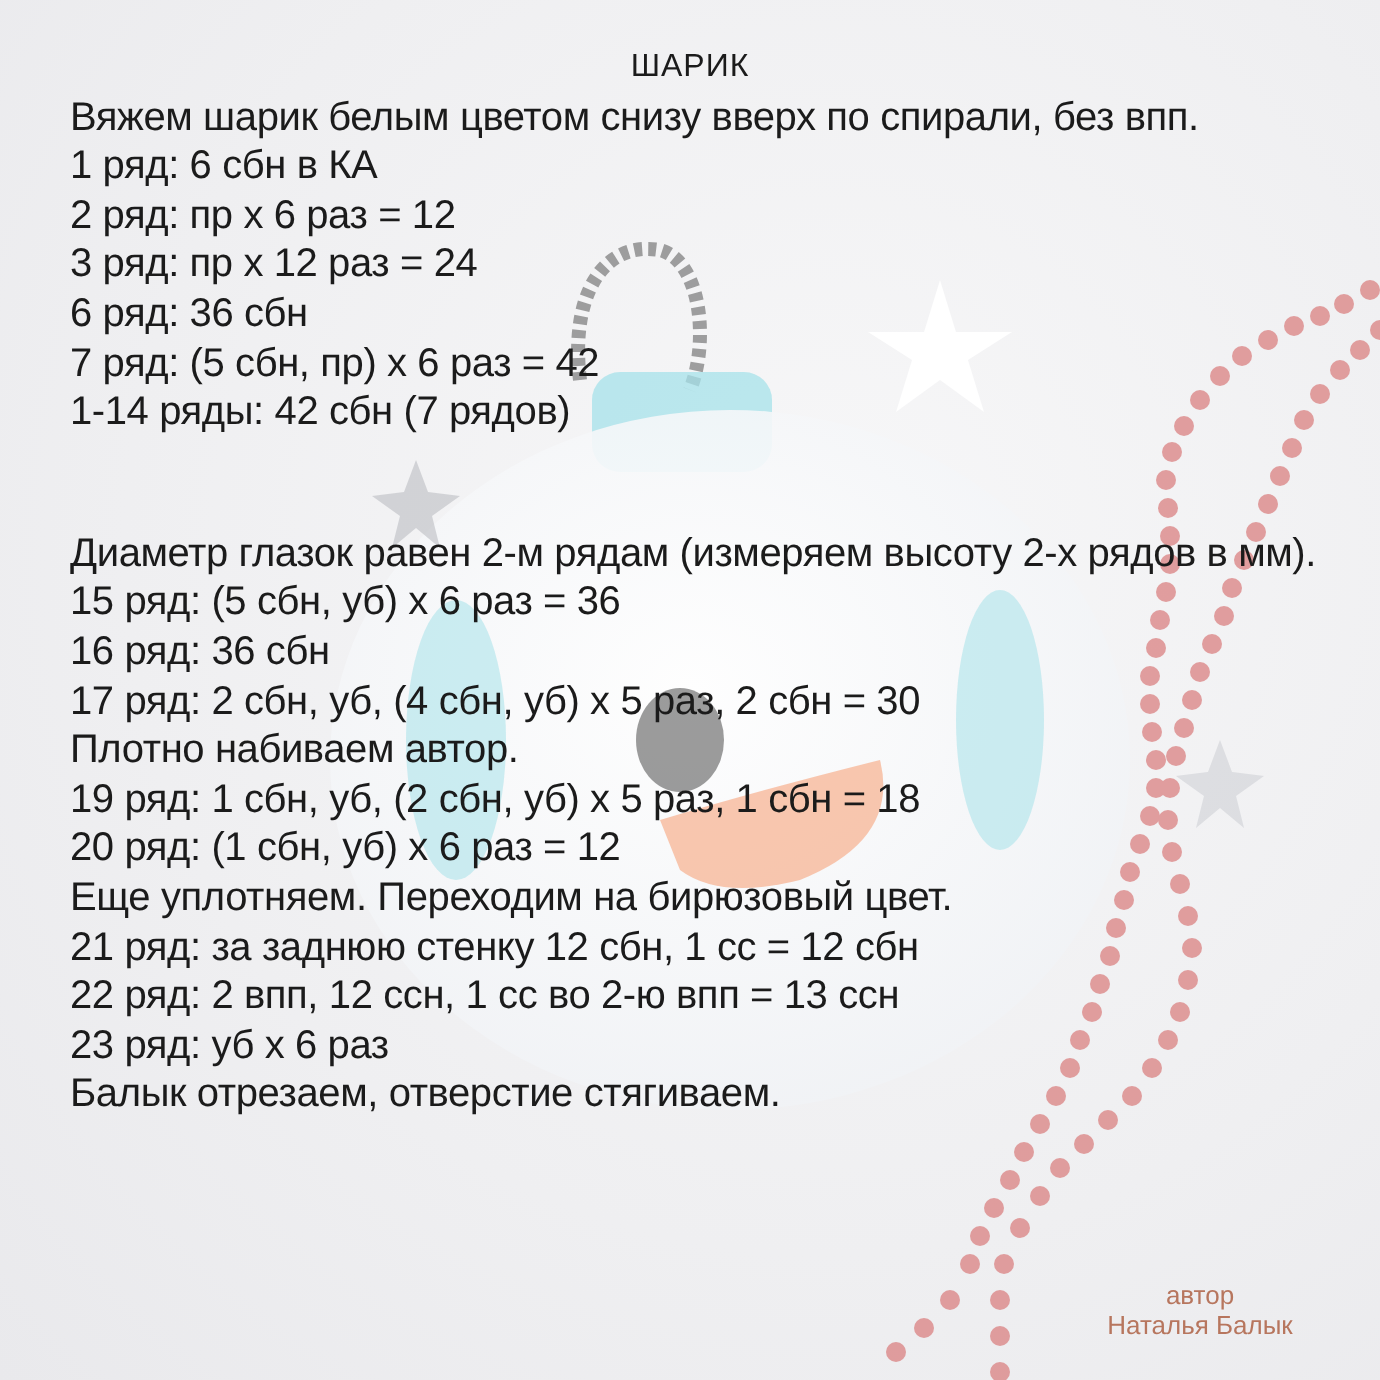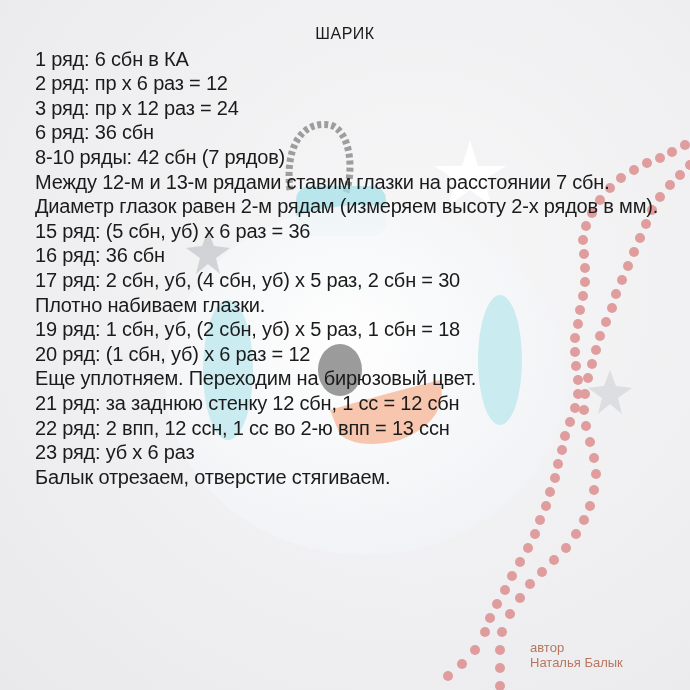--- a/index.html
+++ b/index.html
@@ -9,24 +9,24 @@
       font-family: "Liberation Sans Narrow", "Liberation Sans", sans-serif;
     }
     .bg { position: absolute; inset: 0; pointer-events: none; }
     .doc {
       position: absolute; left: 35px; top: 22px; width: 655px;
       color: #1b1b1b; font-size: 20px; line-height: 24.6px;
       font-family: "Liberation Sans", sans-serif; letter-spacing: -0.2px;
     }
     .title { text-align: center; width: 690px; margin-left: -35px; font-size: 16px; letter-spacing: 0.5px; }
     .line { white-space: nowrap; }
-    .line.wrap { white-space: normal; width: 650px; }
+    .line.wrap { white-space: normal; width: 650px; margin-top: 46px; }
     .author {
       position: absolute; left: 530px; top: 640px; width: 140px;
-      text-align: left; color: #b7765e; font-size: 13px; line-height: 15px;
+      text-align: center; color: #b7765e; font-size: 13px; line-height: 15px;
       font-family: "Liberation Sans", sans-serif;
     }
   </style>
 </head>
 <body>
 
 <svg class="bg" width="690" height="690" viewBox="0 0 690 690">
   <defs>
     <radialGradient id="ballg" cx="45%" cy="40%" r="60%">
       <stop offset="0%" stop-color="#ffffff"></stop>
@@ -135,31 +135,32 @@
       <circle cx="510" cy="614" r="5"></circle>
     <circle cx="502" cy="632" r="5"></circle>
       <circle cx="500" cy="650" r="5"></circle>
       <circle cx="500" cy="668" r="5"></circle>
     <circle cx="500" cy="686" r="5"></circle>
   </g>
 </svg>
 
 <div class="doc">
   <div class="title">ШАРИК</div>
+  <div class="line">Вяжем шарик белым цветом снизу вверх по спирали, без впп.</div>
   <div class="line">1 ряд: 6 сбн в КА</div>
   <div class="line">2 ряд: пр х 6 раз = 12</div>
   <div class="line">3 ряд: пр х 12 раз = 24</div>
   <div class="line">6 ряд: 36 сбн</div>
-  <div class="line">8-10 ряды: 42 сбн (7 рядов)</div>
-  <div class="line">Между 12-м и 13-м рядами ставим глазки на расстоянии 7 сбн.</div>
+  <div class="line">7 ряд: (5 сбн, пр) х 6 раз = 42</div>
+  <div class="line">1-14 ряды: 42 сбн (7 рядов)</div>
   <div class="line wrap">Диаметр глазок равен 2-м рядам (измеряем высоту 2-х рядов в мм).</div>
   <div class="line">15 ряд: (5 сбн, уб) х 6 раз = 36</div>
   <div class="line">16 ряд: 36 сбн</div>
   <div class="line">17 ряд: 2 сбн, уб, (4 сбн, уб) х 5 раз, 2 сбн = 30</div>
-  <div class="line">Плотно набиваем глазки.</div>
+  <div class="line">Плотно набиваем автор.</div>
   <div class="line">19 ряд: 1 сбн, уб, (2 сбн, уб) х 5 раз, 1 сбн = 18</div>
   <div class="line">20 ряд: (1 сбн, уб) х 6 раз = 12</div>
   <div class="line">Еще уплотняем. Переходим на бирюзовый цвет.</div>
   <div class="line">21 ряд: за заднюю стенку 12 сбн, 1 сс = 12 сбн</div>
   <div class="line">22 ряд: 2 впп, 12 ссн, 1 сс во 2-ю впп = 13 ссн</div>
   <div class="line">23 ряд: уб х 6 раз</div>
   <div class="line">Балык отрезаем, отверстие стягиваем.</div>
 </div>
 
 <div class="author">

